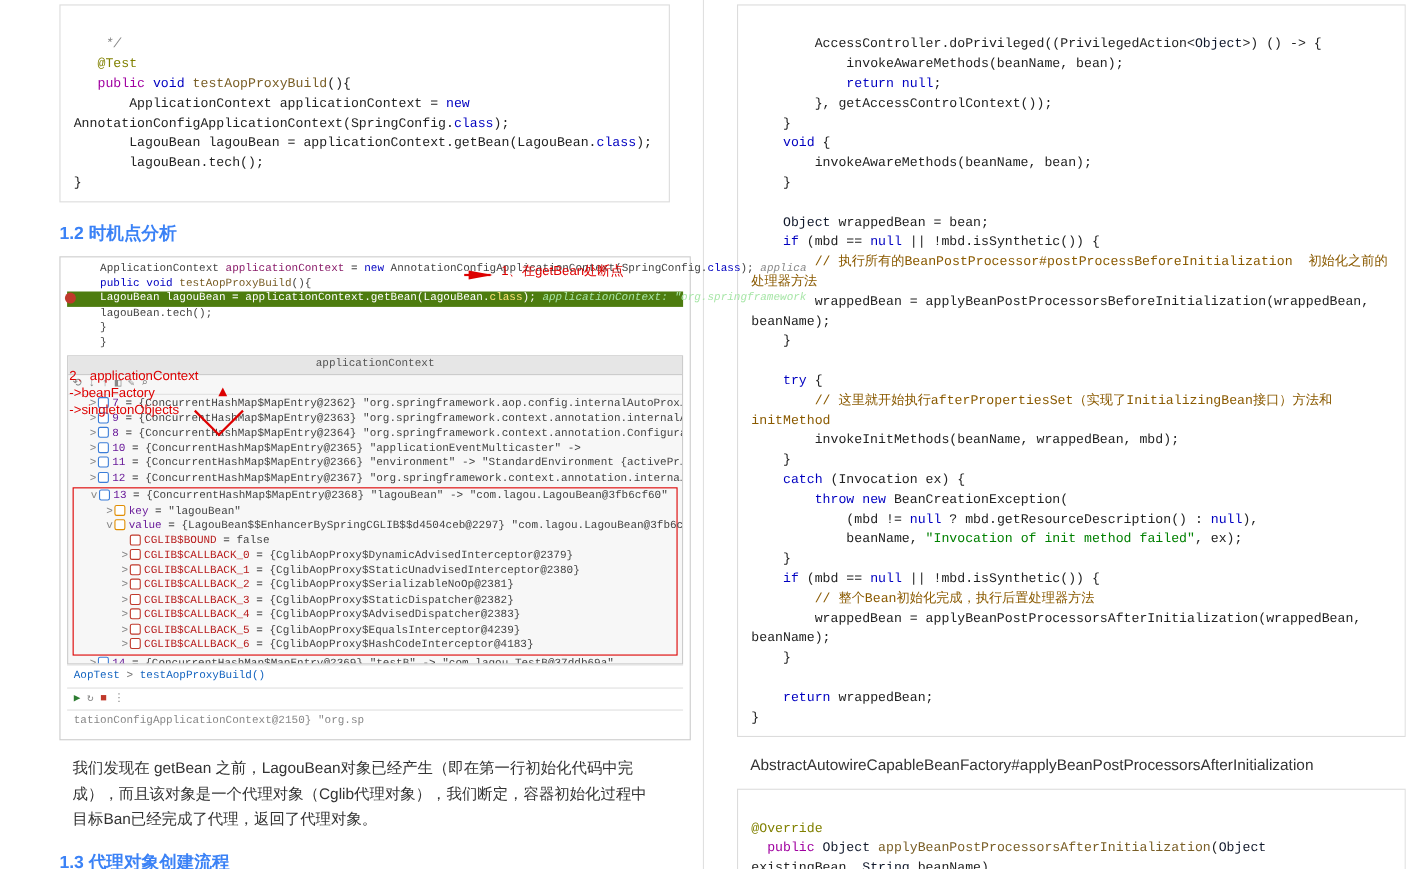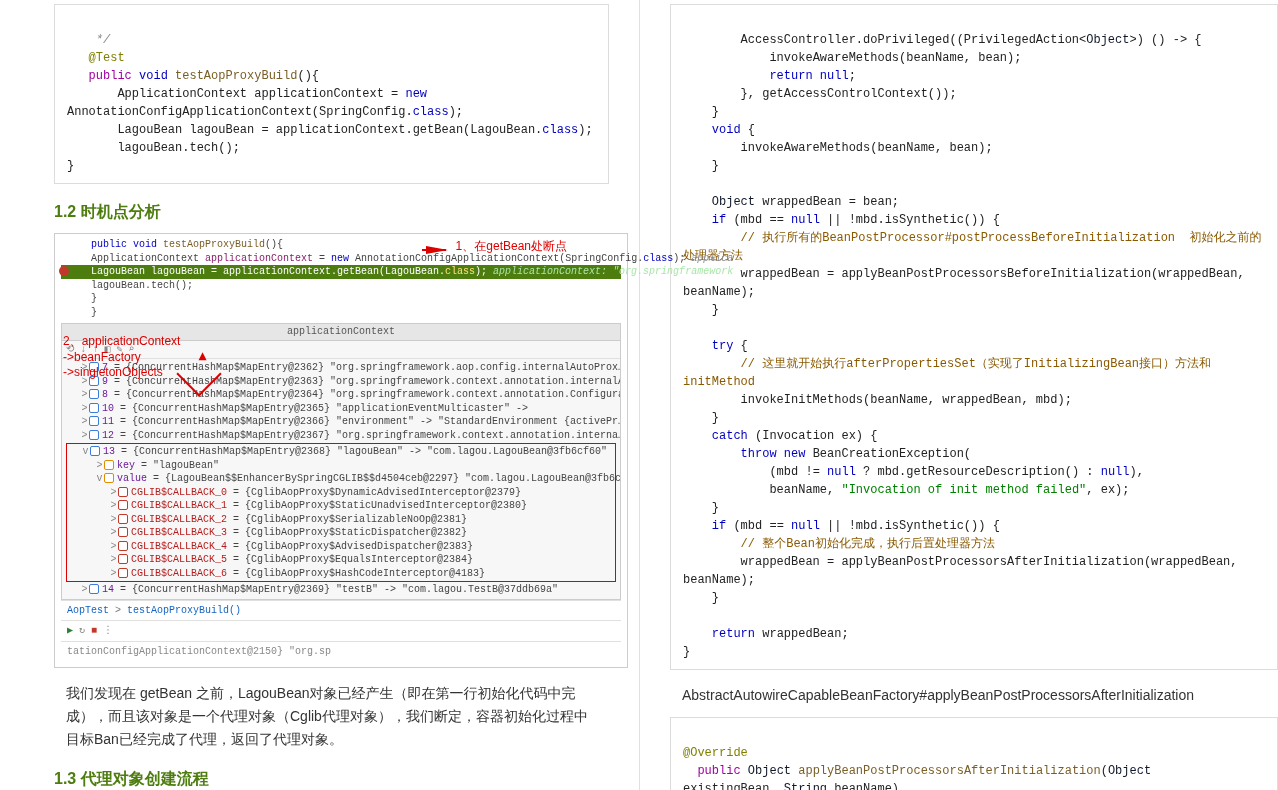--- a/index.html
+++ b/index.html
@@ -38,21 +38,21 @@
     line-height: 1.5;
     white-space: pre-wrap;
     color: #222;
     margin: 4px 0 14px 0;
     overflow: hidden;
   }
 
   h3.sec {
     font-size: 16px;
     font-weight: 700;
-    color: #4d7c0f;
+    color: #3b82f6;
     margin: 18px 0 10px 0;
   }
 
   p.prose {
     font-size: 14px;
     line-height: 1.65;
     color: #333;
     margin: 10px 12px;
   }
 
@@ -221,22 +221,22 @@
 <span><span>       LagouBean lagouBean = applicationContext.getBean(LagouBean.</span><span class="c-kw">class</span><span>);</span></span>
 <span>       lagouBean.tech();</span>
 <span>}</span></div>
 
     <h3 class="sec">1.2 时机点分析</h3>
 
     <div class="dbg">
       <span class="gutter-ico"></span>
       <div class="dbg-ann1"><span class="arrow"></span><span>1、在getBean处断点</span></div>
 
+      <div class="code-line"><span>    ApplicationContext </span><span class="c-ref">applicationContext</span><span> = </span><span class="c-kw">new</span><span> AnnotationConfigApplicationContext(SpringConfig.</span><span class="c-kw">class</span><span>);   </span><span class="c-cmt">applica</span></div>
       <div class="code-line"><span class="c-kw">public void </span><span class="c-meth">testAopProxyBuild</span><span>(){</span></div>
-      <div class="code-line"><span>    ApplicationContext </span><span class="c-ref">applicationContext</span><span> = </span><span class="c-kw">new</span><span> AnnotationConfigApplicationContext(SpringConfig.</span><span class="c-kw">class</span><span>);   </span><span class="c-cmt">applica</span></div>
       <div class="hl-line"><span>    LagouBean lagouBean = applicationContext.getBean(LagouBean.</span><span class="c-kw">class</span><span>);   </span><span class="c-cmt">applicationContext: "org.springframework</span></div>
       <div class="code-line">    lagouBean.tech();</div>
       <div class="code-line">}</div>
       <div class="code-line">}</div>
 
       <div class="vars">
         <div class="vars-title">applicationContext</div>
         <div class="vars-toolbar">
           <span>⟲</span>
           <span>↓</span>
@@ -249,26 +249,27 @@
             <div class="row" style="--ind: 14px;"><span class="tw">&gt;</span><span class="chip blue"></span><span class="fld">7</span><span class="val"> = {ConcurrentHashMap$MapEntry@2362} "org.springframework.aop.config.internalAutoProx…</span> </div>
             <div class="row" style="--ind: 14px;"><span class="tw">&gt;</span><span class="chip blue"></span><span class="fld">9</span><span class="val"> = {ConcurrentHashMap$MapEntry@2363} "org.springframework.context.annotation.internalA…</span> </div>
             <div class="row" style="--ind: 14px;"><span class="tw">&gt;</span><span class="chip blue"></span><span class="fld">8</span><span class="val"> = {ConcurrentHashMap$MapEntry@2364} "org.springframework.context.annotation.Configura…</span> </div>
             <div class="row" style="--ind: 14px;"><span class="tw">&gt;</span><span class="chip blue"></span><span class="fld">10</span><span class="val"> = {ConcurrentHashMap$MapEntry@2365} "applicationEventMulticaster" -&gt;</span></div>
             <div class="row" style="--ind: 14px;"><span class="tw">&gt;</span><span class="chip blue"></span><span class="fld">11</span><span class="val"> = {ConcurrentHashMap$MapEntry@2366} "environment" -&gt; "StandardEnvironment {activePr…</span> </div>
             <div class="row" style="--ind: 14px;"><span class="tw">&gt;</span><span class="chip blue"></span><span class="fld">12</span><span class="val"> = {ConcurrentHashMap$MapEntry@2367} "org.springframework.context.annotation.interna…</span> </div>
             <div class="box">
               <div class="row" style="--ind: 14px;"><span class="tw">v</span><span class="chip blue"></span><span class="fld">13</span><span class="val"> = {ConcurrentHashMap$MapEntry@2368} "lagouBean" -&gt; "com.lagou.LagouBean@3fb6cf60"</span></div>
               <div class="row" style="--ind: 28px;"><span class="tw">&gt;</span><span class="chip orange"></span><span class="fld">key</span><span class="val"> = "lagouBean"</span></div>
               <div class="row" style="--ind: 28px;"><span class="tw">v</span><span class="chip orange"></span><span class="fld">value</span><span class="val"> = {LagouBean$$EnhancerBySpringCGLIB$$d4504ceb@2297} "com.lagou.LagouBean@3fb6cf…</span></div>
+              <div class="row" style="--ind: 42px;"><span class="tw"></span><span class="chip red"></span><span class="fld2">CGLIB$BOUND</span><span class="val"> = false</span></div>
               <div class="row" style="--ind: 42px;"><span class="tw">&gt;</span><span class="chip red"></span><span class="fld2">CGLIB$CALLBACK_0</span><span class="val"> = {CglibAopProxy$DynamicAdvisedInterceptor@2379}</span></div>
               <div class="row" style="--ind: 42px;"><span class="tw">&gt;</span><span class="chip red"></span><span class="fld2">CGLIB$CALLBACK_1</span><span class="val"> = {CglibAopProxy$StaticUnadvisedInterceptor@2380}</span></div>
               <div class="row" style="--ind: 42px;"><span class="tw">&gt;</span><span class="chip red"></span><span class="fld2">CGLIB$CALLBACK_2</span><span class="val"> = {CglibAopProxy$SerializableNoOp@2381}</span></div>
               <div class="row" style="--ind: 42px;"><span class="tw">&gt;</span><span class="chip red"></span><span class="fld2">CGLIB$CALLBACK_3</span><span class="val"> = {CglibAopProxy$StaticDispatcher@2382}</span></div>
               <div class="row" style="--ind: 42px;"><span class="tw">&gt;</span><span class="chip red"></span><span class="fld2">CGLIB$CALLBACK_4</span><span class="val"> = {CglibAopProxy$AdvisedDispatcher@2383}</span></div>
-              <div class="row" style="--ind: 42px;"><span class="tw">&gt;</span><span class="chip red"></span><span class="fld2">CGLIB$CALLBACK_5</span><span class="val"> = {CglibAopProxy$EqualsInterceptor@2384}</span></div>
+              <div class="row" style="--ind: 42px;"><span class="tw">&gt;</span><span class="chip red"></span><span class="fld2">CGLIB$CALLBACK_5</span><span class="val"> = {CglibAopProxy$EqualsInterceptor@4239}</span></div>
               <div class="row" style="--ind: 42px;"><span class="tw">&gt;</span><span class="chip red"></span><span class="fld2">CGLIB$CALLBACK_6</span><span class="val"> = {CglibAopProxy$HashCodeInterceptor@4183}</span></div>
             </div>
             <div class="row" style="--ind: 14px;"><span class="tw">&gt;</span><span class="chip blue"></span><span class="fld">14</span><span class="val"> = {ConcurrentHashMap$MapEntry@2369} "testB" -&gt; "com.lagou.TestB@37ddb69a"</span></div>
           </div>
       </div>
 
       <div class="dbg-ann2">
         <span class="arrow"></span>
         <div>2、applicationContext</div>
         <div>    -&gt;beanFactory</div>

